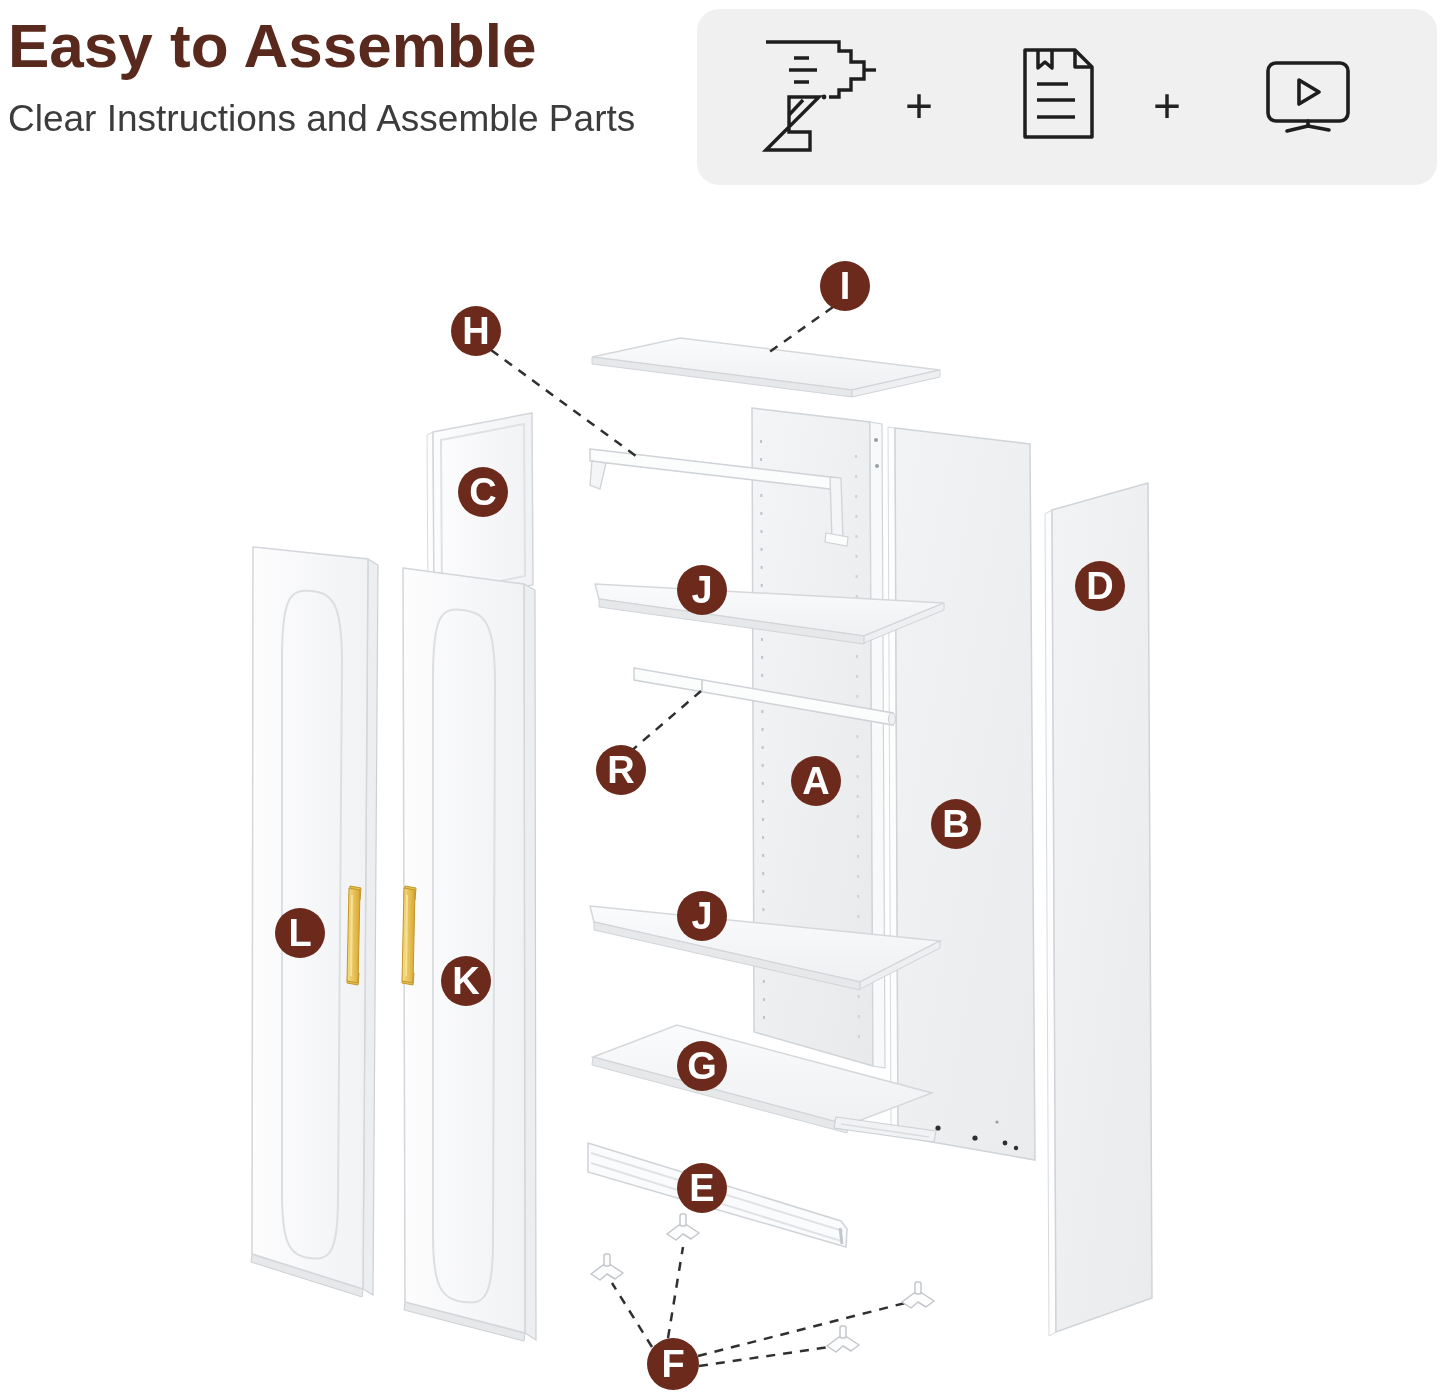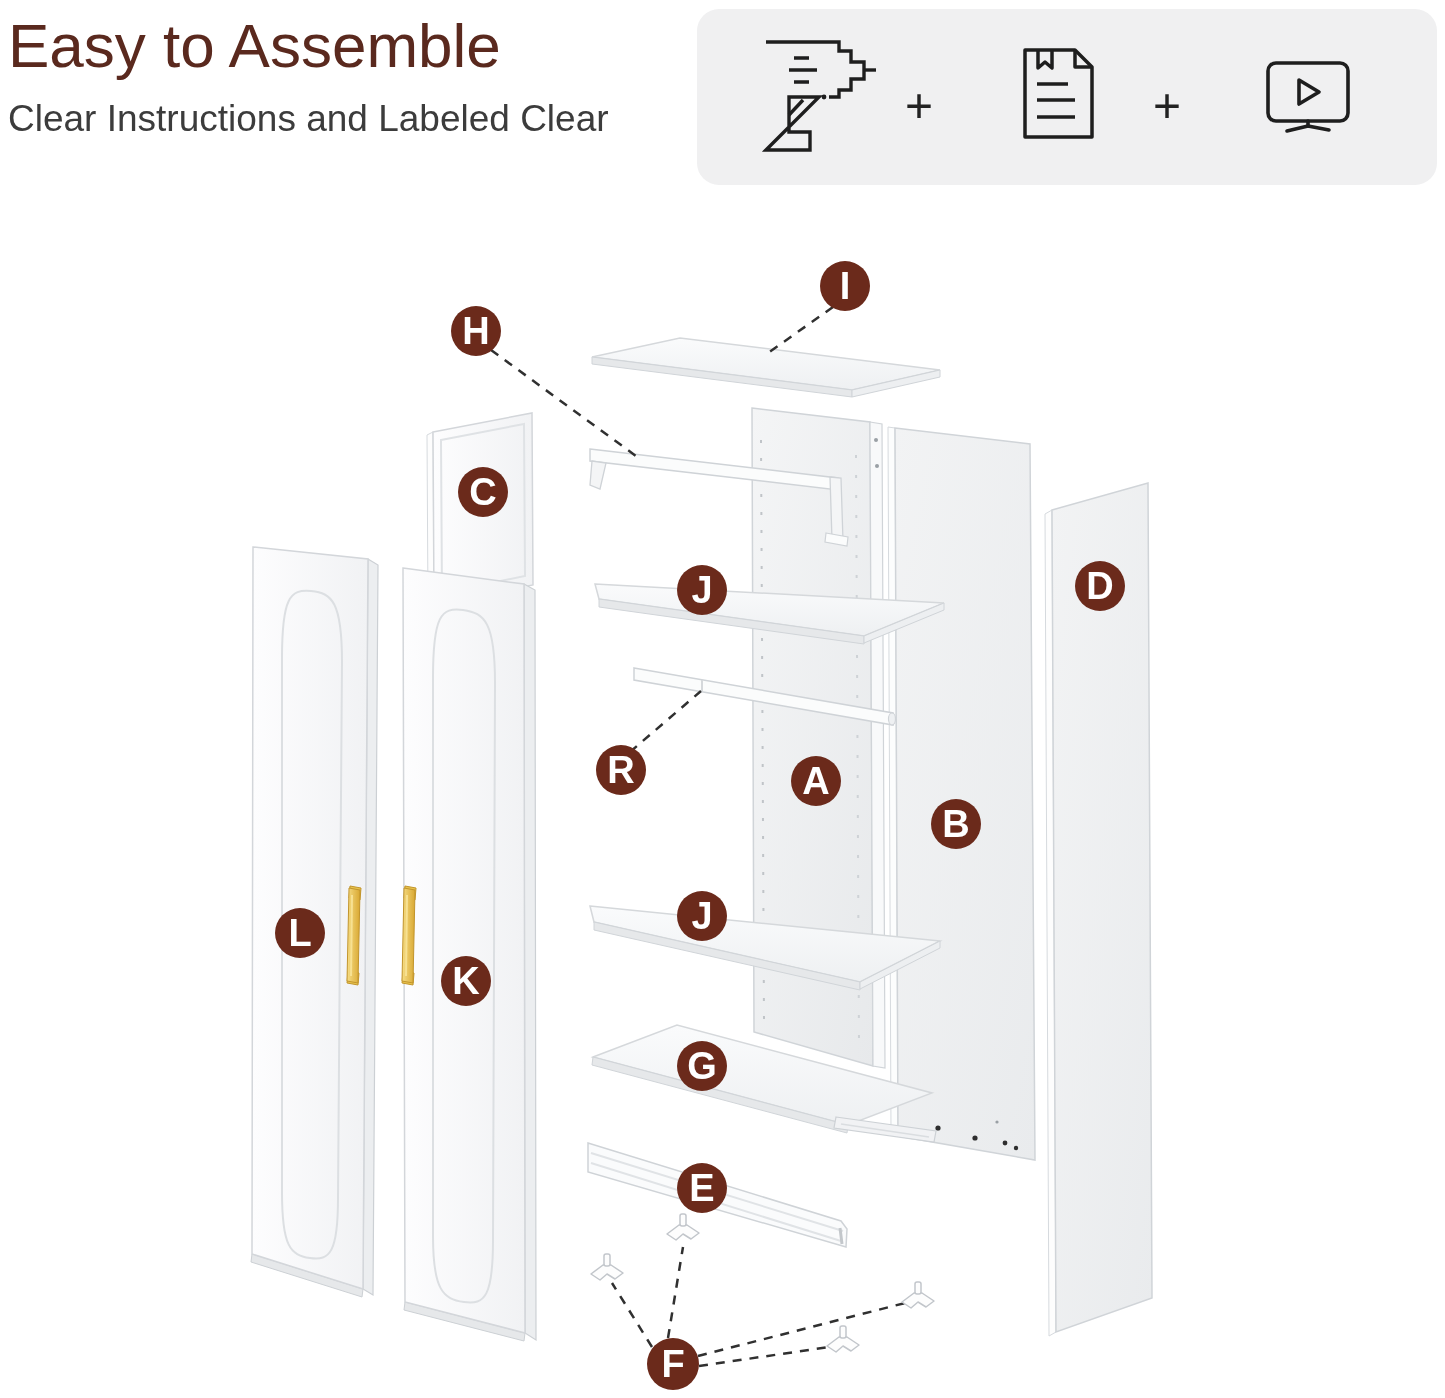--- a/index.html
+++ b/index.html
@@ -1,37 +1,37 @@
 <!DOCTYPE html>
 <html><head>
 <meta charset="utf-8">
 <style>
   html,body{margin:0;padding:0;background:#fff;}
   .stage{position:relative;width:1445px;height:1398px;background:#ffffff;overflow:hidden;
          font-family:"Liberation Sans",sans-serif;}
-  .page-title{position:absolute;left:8px;top:10px;font-size:62px;font-weight:400;
+  .page-title{position:absolute;left:8px;top:10px;font-size:62px;font-weight:700;
               color:#5a291e;letter-spacing:0px;white-space:nowrap;}
   .page-subtitle{position:absolute;left:8px;top:98px;font-size:37px;font-weight:400;
                  color:#3c3c3c;white-space:nowrap;}
   .toolkit{position:absolute;left:697px;top:9px;width:740px;height:176px;
            background:#f0f0f1;border-radius:22px;}
   .toolkit .icon{position:absolute;}
   .toolkit .plus{position:absolute;font-size:48px;font-weight:400;color:#222;line-height:1;}
   svg{display:block;}
   .diagram-svg{position:absolute;left:0;top:0;}
   .plabel text{font-family:"Liberation Sans",sans-serif;font-weight:bold;font-size:38px;
                fill:#ffffff;text-anchor:middle;}
 </style>
 </head>
 <body>
 
 <div class="stage">
 
   <div class="page-title">Easy to Assemble</div>
-  <div class="page-subtitle">Clear Instructions and Labeled Clear</div>
+  <div class="page-subtitle">Clear Instructions and Assemble Parts</div>
 
   <div class="toolkit">
     <svg class="icon" style="left:64px;top:31px;" width="118" height="118" viewBox="0 0 118 118">
       <g fill="none" stroke="#1e1e1e" stroke-width="3.4" stroke-linejoin="miter">
         <path d="M5,2 H78 V11 H90 V22 H103 V39 H90 V50 H78 V57 H68 M58,57 H28 V92 H49 V110 H5 Z"></path>
         <path d="M103,30 H115"></path>
         <path d="M33,18 H48 M28,30 H56 M33,42 H48"></path>
         <path d="M28,75 L42,60"></path>
       </g>
       <circle cx="63" cy="57" r="2.4" fill="#1e1e1e"></circle>

